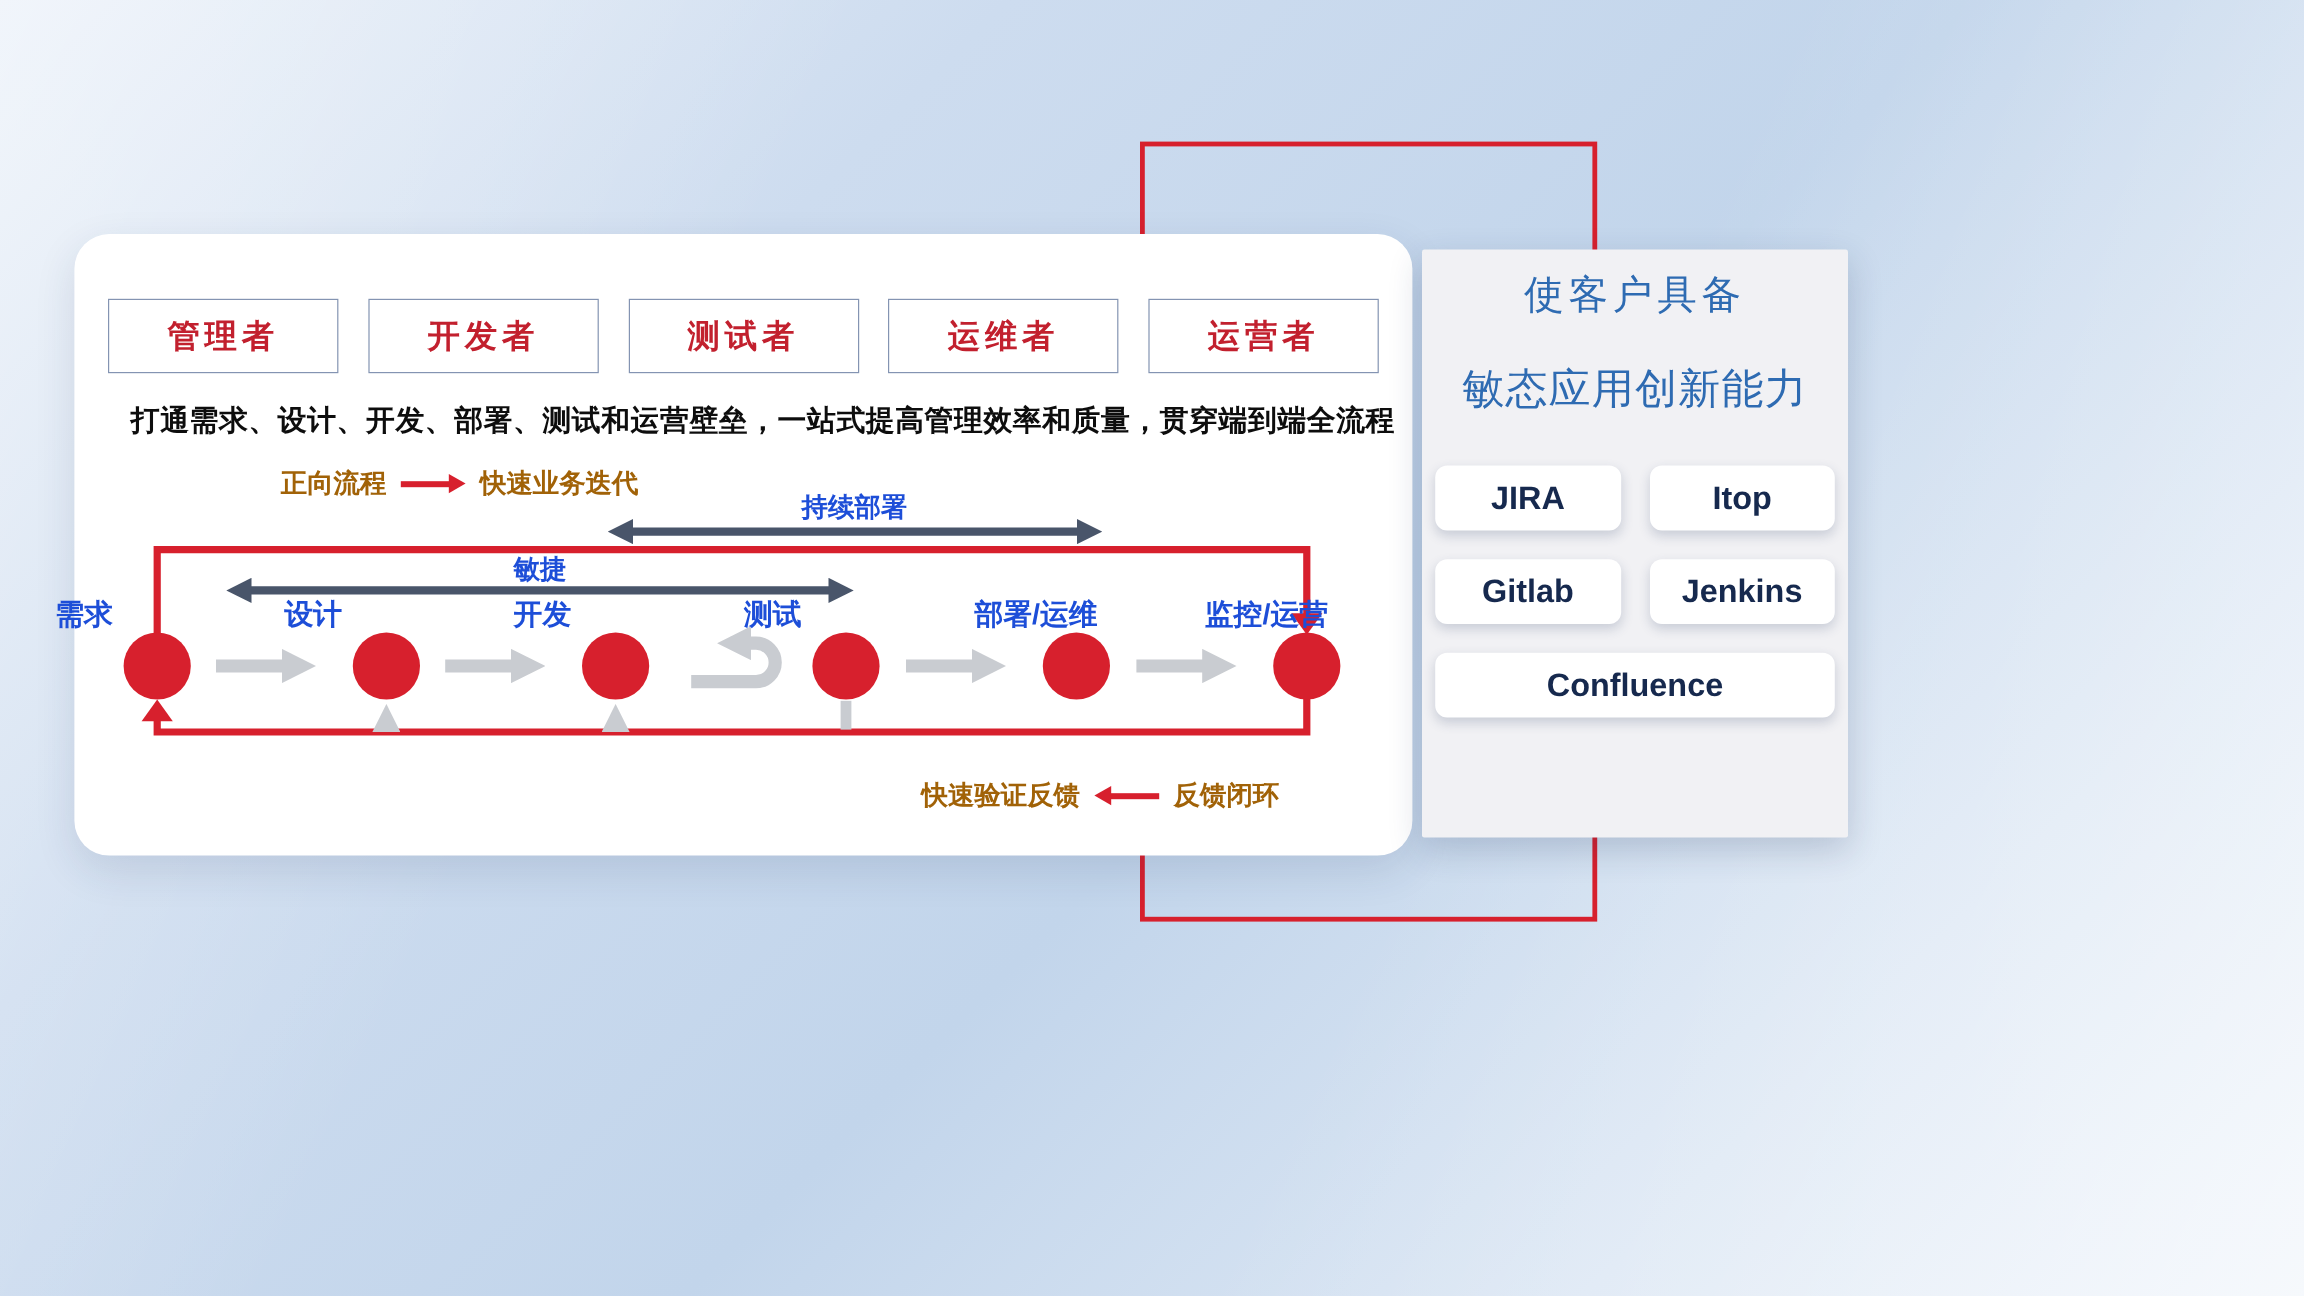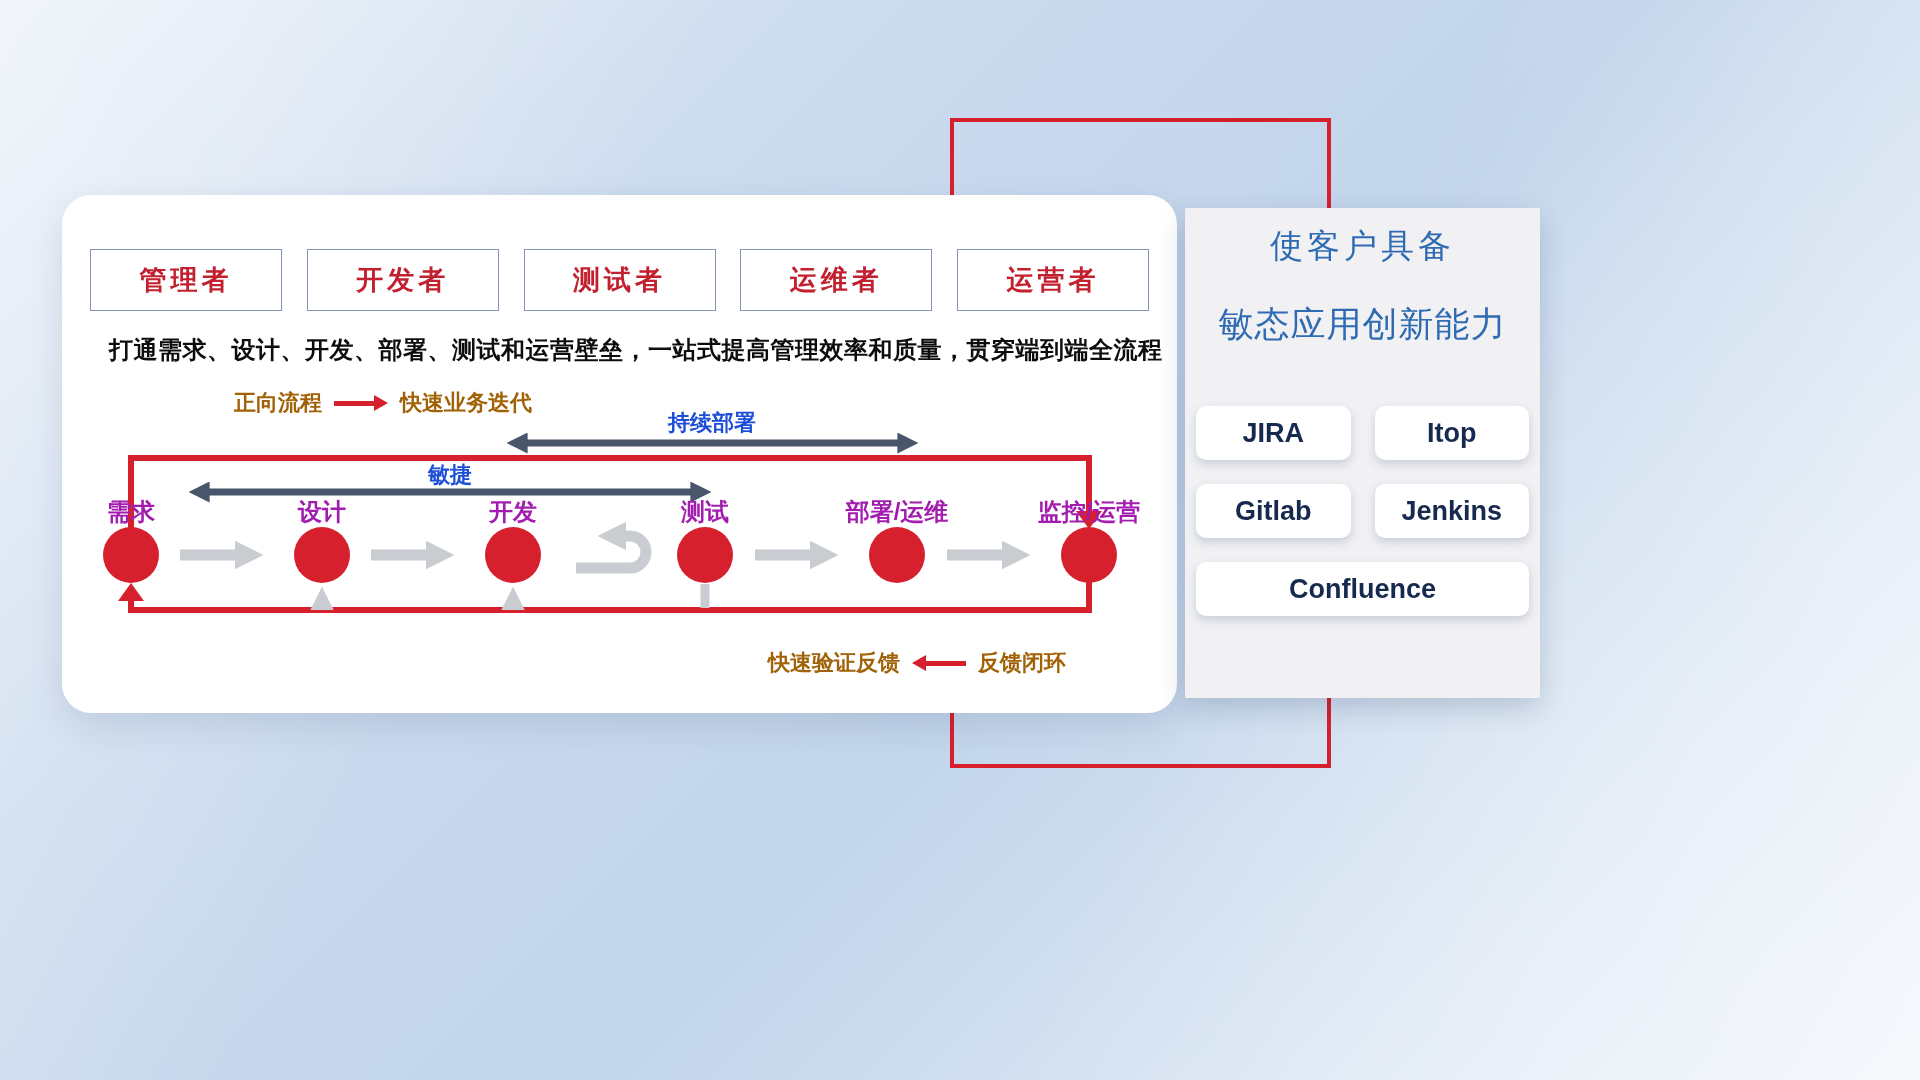--- a/index.html
+++ b/index.html
@@ -21,27 +21,27 @@
   .legend-feedback{left:706px;top:453px;}
   .arrow-right-red{position:relative;width:54px;height:17px;}
   .arrow-right-red::before{content:"";position:absolute;left:0;top:6px;width:42px;height:5px;background:#d7202d;}
   .arrow-right-red::after{content:"";position:absolute;right:0;top:0;border-left:14px solid #d7202d;border-top:8.5px solid transparent;border-bottom:8.5px solid transparent;}
   .arrow-left-red{position:relative;width:54px;height:17px;}
   .arrow-left-red::before{content:"";position:absolute;right:0;top:6px;width:42px;height:5px;background:#d7202d;}
   .arrow-left-red::after{content:"";position:absolute;left:0;top:0;border-right:14px solid #d7202d;border-top:8.5px solid transparent;border-bottom:8.5px solid transparent;}
   .span-label{position:absolute;font-size:22px;font-weight:700;color:#1d4ed8;text-align:center;}
   .span-cd{left:510px;top:213px;width:280px;}
   .span-agile{left:308px;top:265px;width:160px;}
-  .stage-label{position:absolute;top:301px;width:170px;text-align:center;font-size:24px;font-weight:700;color:#a21caf;white-space:nowrap;}
+  .stage-label{position:absolute;top:301px;width:170px;text-align:left;font-size:24px;font-weight:700;color:#1d4ed8;white-space:nowrap;}
   .panel{position:absolute;left:1185px;top:208px;width:355px;height:490px;background:#f1f1f4;border-radius:2px;
     box-shadow:0 10px 28px rgba(30,50,90,.20);z-index:3;}
   .panel-title{padding-top:16px;text-align:center;color:#2e6bb2;font-weight:400;}
   .panel-title .t1{font-size:33px;letter-spacing:4px;}
   .panel-title .t2{font-size:35px;letter-spacing:1px;margin-top:32px;}
-  .tools{position:absolute;left:11px;right:11px;top:198px;display:grid;grid-template-columns:1fr 1fr;column-gap:20px;row-gap:28px;gap:24px;}
+  .tools{position:absolute;left:11px;right:11px;top:180px;display:grid;grid-template-columns:1fr 1fr;column-gap:20px;row-gap:28px;gap:24px;}
   .tool-btn{height:54px;background:#fff;border-radius:10px;box-shadow:0 4px 10px rgba(40,60,100,.20);
     display:flex;align-items:center;justify-content:center;font-size:27px;font-weight:700;color:#16294e;}
   .tool-wide{grid-column:1 / -1;}
 </style>
 </head>
 <body>
 
 <div class="canvas">
 
   <div class="red-frame"></div>

